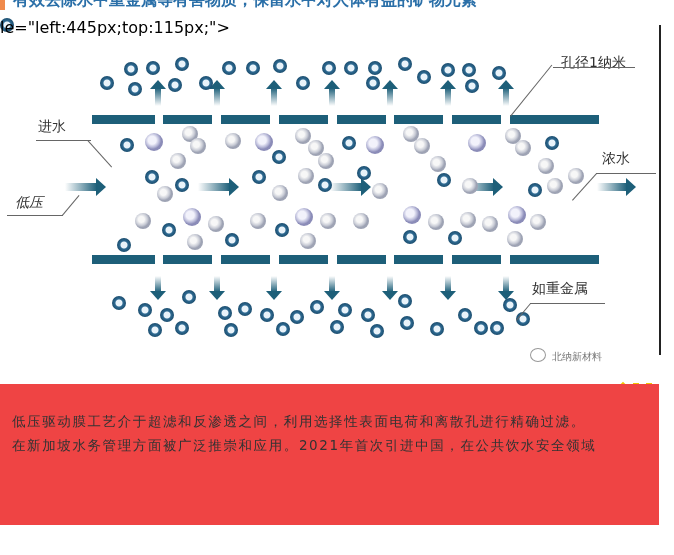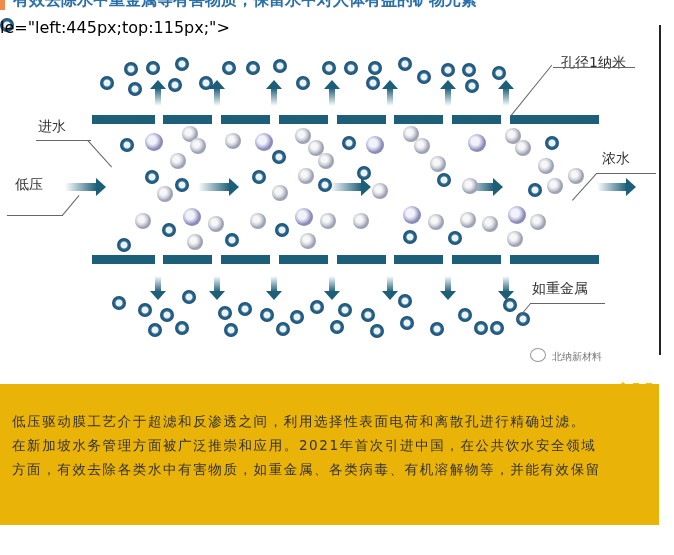--- a/index.html
+++ b/index.html
@@ -19,21 +19,21 @@
   .hflow { position:absolute; height:8px; background:linear-gradient(90deg, rgba(29,95,121,0) 0%, #1d5f79 100%); }
   .hflow::after { content:""; position:absolute; right:-9px; top:-5px; border-left:10px solid #1d5f79; border-top:9px solid transparent; border-bottom:9px solid transparent; }
   .vup { position:absolute; width:6px; background:linear-gradient(0deg, rgba(29,95,121,0), #1d5f79); }
   .vup::before { content:""; position:absolute; left:-5px; top:-8px; border-bottom:9px solid #1d5f79; border-left:8px solid transparent; border-right:8px solid transparent; }
   .vdown { position:absolute; width:6px; background:linear-gradient(180deg, rgba(29,95,121,0), #1d5f79); }
   .vdown::after { content:""; position:absolute; left:-5px; bottom:-8px; border-top:9px solid #1d5f79; border-left:8px solid transparent; border-right:8px solid transparent; }
   .watermark { position:absolute; left:530px; top:330px; font-size:10px; color:#777; white-space:nowrap; }
   .deco { position:absolute; left:620px; top:383px; display:flex; gap:7px; align-items:center; }
   .deco .diamond { width:6px; height:6px; background:#f2c500; transform:rotate(45deg); }
   .deco .sq { width:6px; height:6px; background:#f2c500; }
-  .textbox { position:absolute; left:0; top:384px; width:659px; height:141px; background:#eab308; }
+  .textbox { position:absolute; left:0; top:384px; width:659px; height:141px; background:#ef4444; }
   .textbox p { margin:0; position:absolute; left:12px; font-size:13.5px; color:#333; line-height:24px; letter-spacing:1.6px; white-space:nowrap; }
 </style>
 </head>
 <body>
 
 <div class="heading">
   <div class="bar"></div>
   <div class="txt">有效去除水中重金属等有害物质，保留水中对人体有益的矿物元素</div>
 </div>
 
@@ -187,21 +187,21 @@
   <div class="ion blue" style="left:458px;top:290px;"></div>
   <div class="ion blue" style="left:474px;top:303px;"></div>
   <div class="ion blue" style="left:490px;top:303px;"></div>
   <div class="ion blue" style="left:503px;top:280px;"></div>
   <div class="ion blue" style="left:516px;top:294px;"></div>
 
   <div class="label" style="left:38px;top:100px;">进水</div>
   <div class="leader" style="left:36px;top:122px;width:55px;"></div>
   <div class="leader" style="left:88px;top:122px;width:36px;transform-origin:0 0;transform:rotate(48deg);"></div>
 
-  <div class="label" style="left:15px;top:158px;">低压</div>
+  <div class="label" style="left:15px;top:176px;font-style:italic;">低压</div>
   <div class="leader" style="left:7px;top:197px;width:56px;"></div>
   <div class="leader" style="left:62px;top:197px;width:26px;transform-origin:0 0;transform:rotate(-50deg);"></div>
 
   <div class="label" style="left:554px;top:36px;margin-left:7px;">孔径1纳米</div>
   <div class="leader" style="left:553px;top:49px;width:82px;"></div>
   <div class="leader" style="left:510px;top:98px;width:66px;transform-origin:0 0;transform:rotate(-51deg);"></div>
 
   <div class="label" style="left:602px;top:132px;">浓水</div>
   <div class="leader" style="left:596px;top:155px;width:60px;"></div>
   <div class="leader" style="left:572px;top:182px;width:36px;transform-origin:0 0;transform:rotate(-48deg);"></div>
@@ -217,14 +217,13 @@
 
 <div class="deco">
   <div class="diamond"></div>
   <div class="sq"></div>
   <div class="sq"></div>
 </div>
 
 <div class="textbox">
   <p style="top:25px;">低压驱动膜工艺介于超滤和反渗透之间，利用选择性表面电荷和离散孔进行精确过滤。</p>
   <p style="top:49px;">在新加坡水务管理方面被广泛推崇和应用。2021年首次引进中国，在公共饮水安全领域</p>
-  <p style="top:73px;">方面，有效去除各类水中有害物质，如重金属、各类病毒、有机溶解物等，并能有效保留</p>
 </div>
 
 </body></html>

